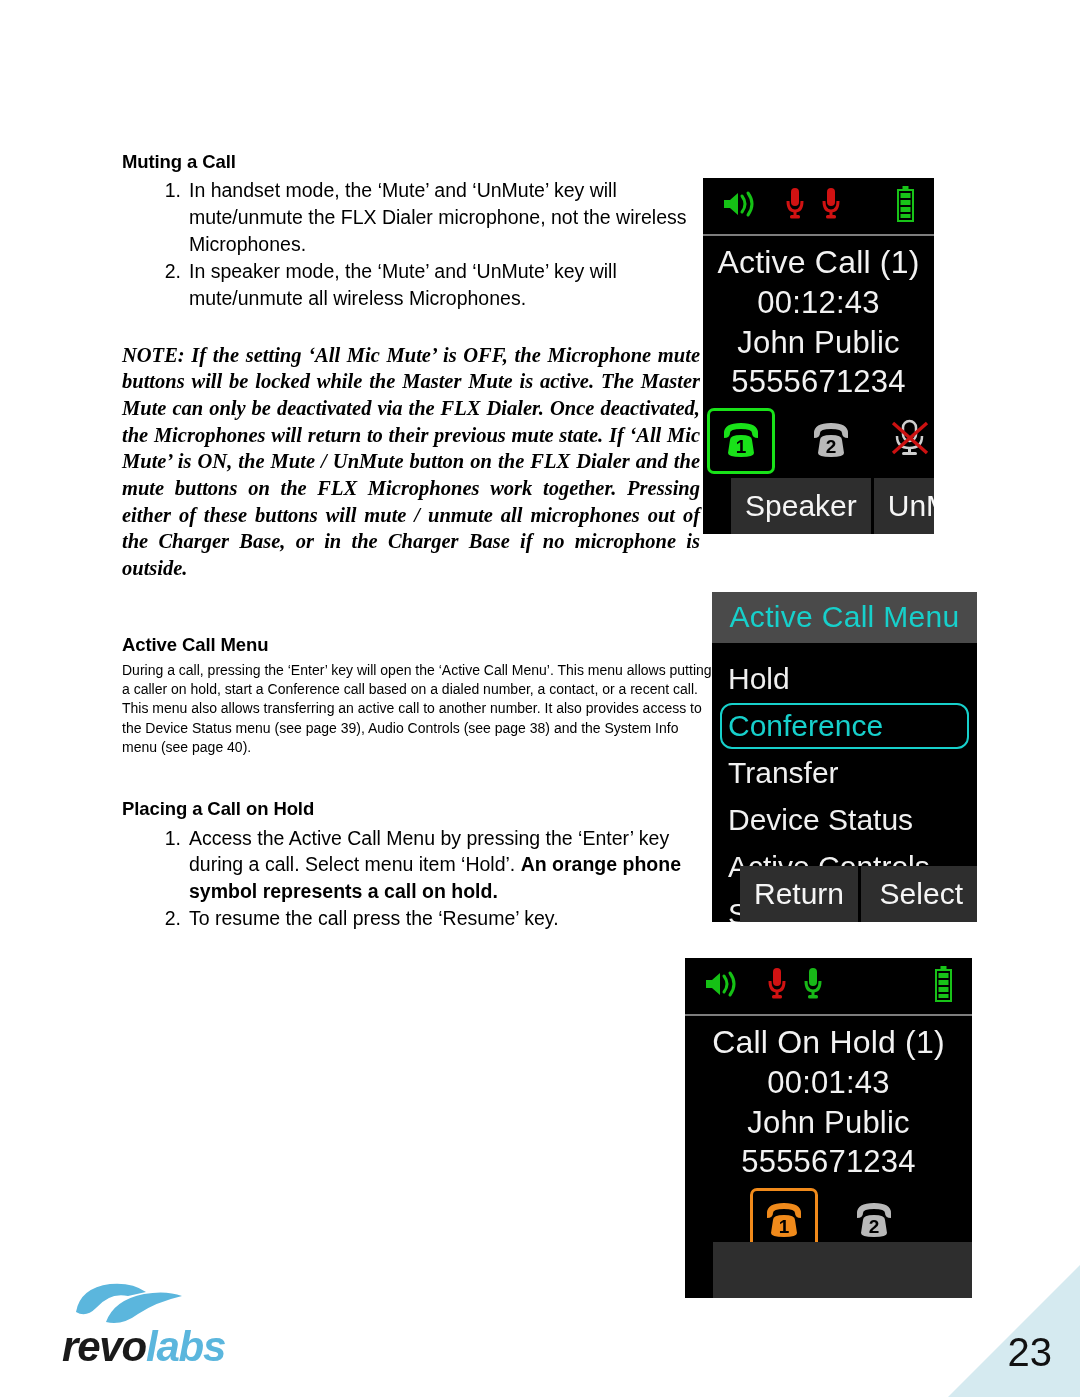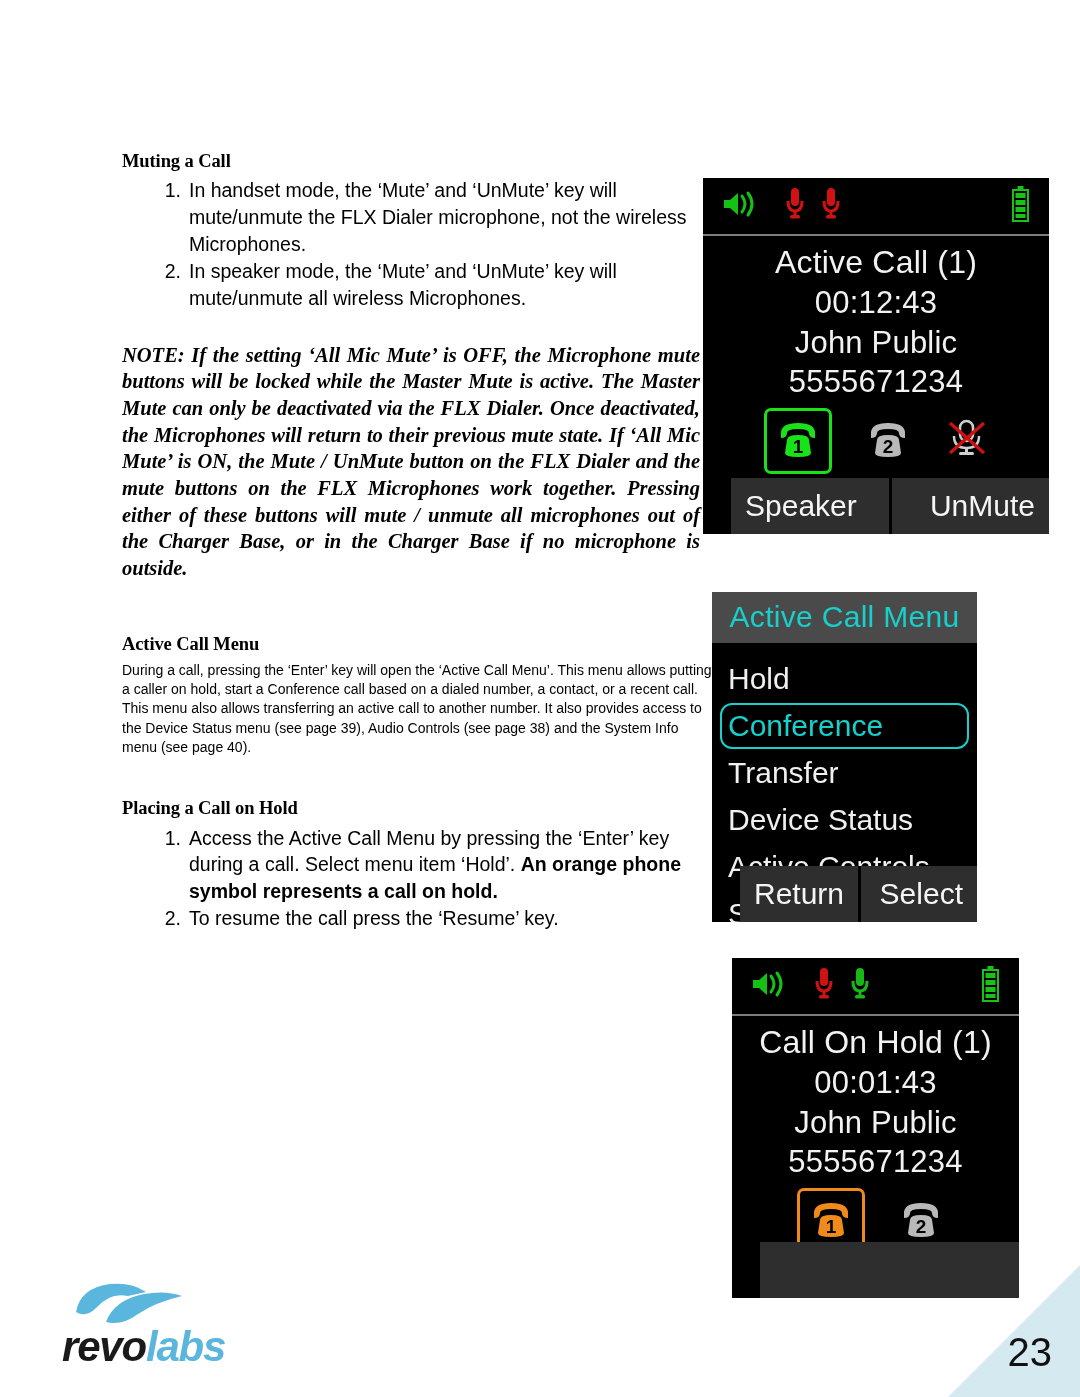--- a/index.html
+++ b/index.html
@@ -18,21 +18,21 @@
 
   
   .text-col {
     position: absolute;
     left: 122px;
     top: 150px;
     width: 580px;
   }
 
   .sec-heading {
-    font-family: Liberation Serif, serif;
+    font-family: Liberation Sans, sans-serif;
     font-weight: bold;
     font-size: 18.5px;
     line-height: 1.25;
     margin: 0 0 4px 0;
     letter-spacing: -0.1px;
   }
 
   ol.num-list {
     margin: 0;
     padding: 0;
@@ -257,21 +257,21 @@
       </li>
       <li>
         <span class="num">2.</span>
         <span class="txt">To resume the call press the ‘Resume’ key.</span>
       </li>
     </ol>
   </div>
 
 </div>
 
-<div class="device" style="left:703px; top:178px; width:346px; height:356px;">
+<div class="device" style="left:703px; top:178px; width:231px; height:356px;">
 
   <div class="statusbar">
     <span class="sb-speaker">
       <svg width="38" height="30" viewBox="0 0 38 30">
         <path d="M3 11 L9 11 L17 4 L17 26 L9 19 L3 19 Z" fill="#15c115"></path>
         <path d="M21 7 Q27 15 21 23" stroke="#15c115" stroke-width="3" fill="none" stroke-linecap="round"></path>
         <path d="M27 4 Q35 15 27 26" stroke="#15c115" stroke-width="3" fill="none" stroke-linecap="round"></path>
       </svg>
     </span>
     <span class="sb-mics">
@@ -356,21 +356,21 @@
     <div class="menu-item">Active Controls</div>
     <div class="menu-item">System Info</div>
   </div>
 
   <div class="softbar">
     <div class="softkey left">Return</div>
     <div class="softkey right">Select</div>
   </div>
 </div>
 
-<div class="device" style="left:732px; top:958px; width:287px; height:340px;">
+<div class="device" style="left:685px; top:958px; width:287px; height:340px;">
 
   <div class="statusbar">
     <span class="sb-speaker">
       <svg width="38" height="30" viewBox="0 0 38 30">
         <path d="M3 11 L9 11 L17 4 L17 26 L9 19 L3 19 Z" fill="#15c115"></path>
         <path d="M21 7 Q27 15 21 23" stroke="#15c115" stroke-width="3" fill="none" stroke-linecap="round"></path>
         <path d="M27 4 Q35 15 27 26" stroke="#15c115" stroke-width="3" fill="none" stroke-linecap="round"></path>
       </svg>
     </span>
     <span class="sb-mics">

